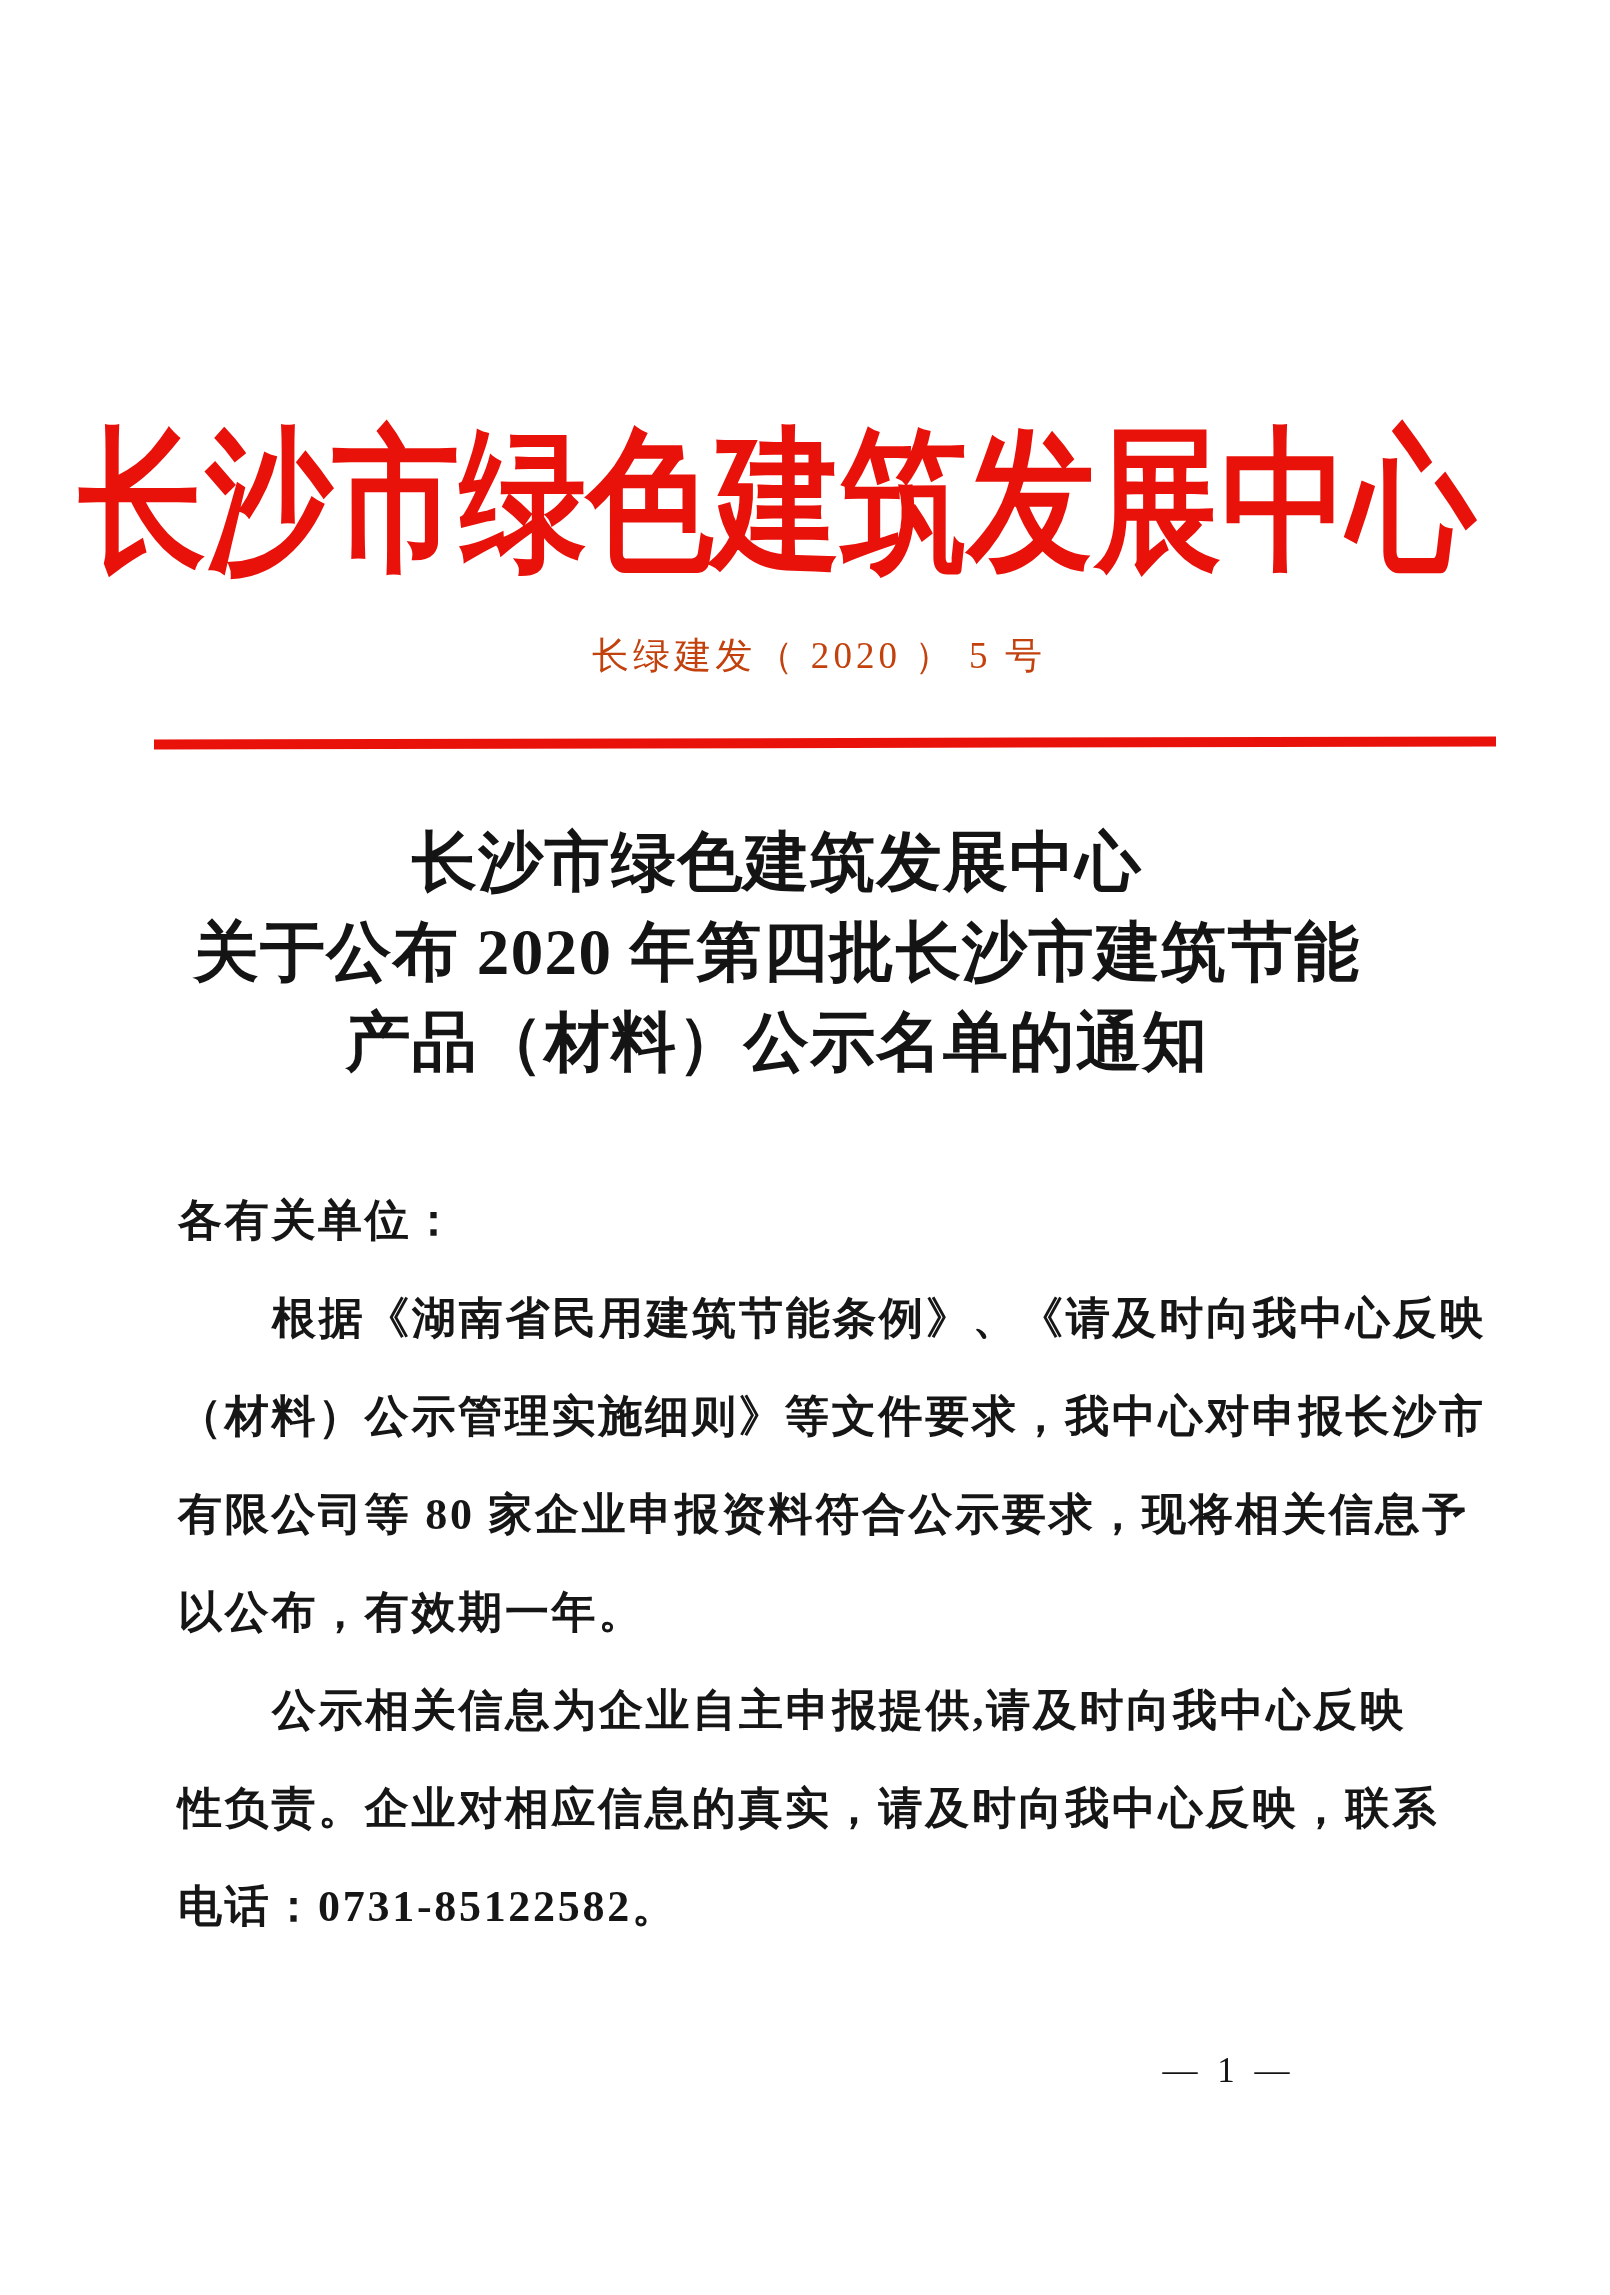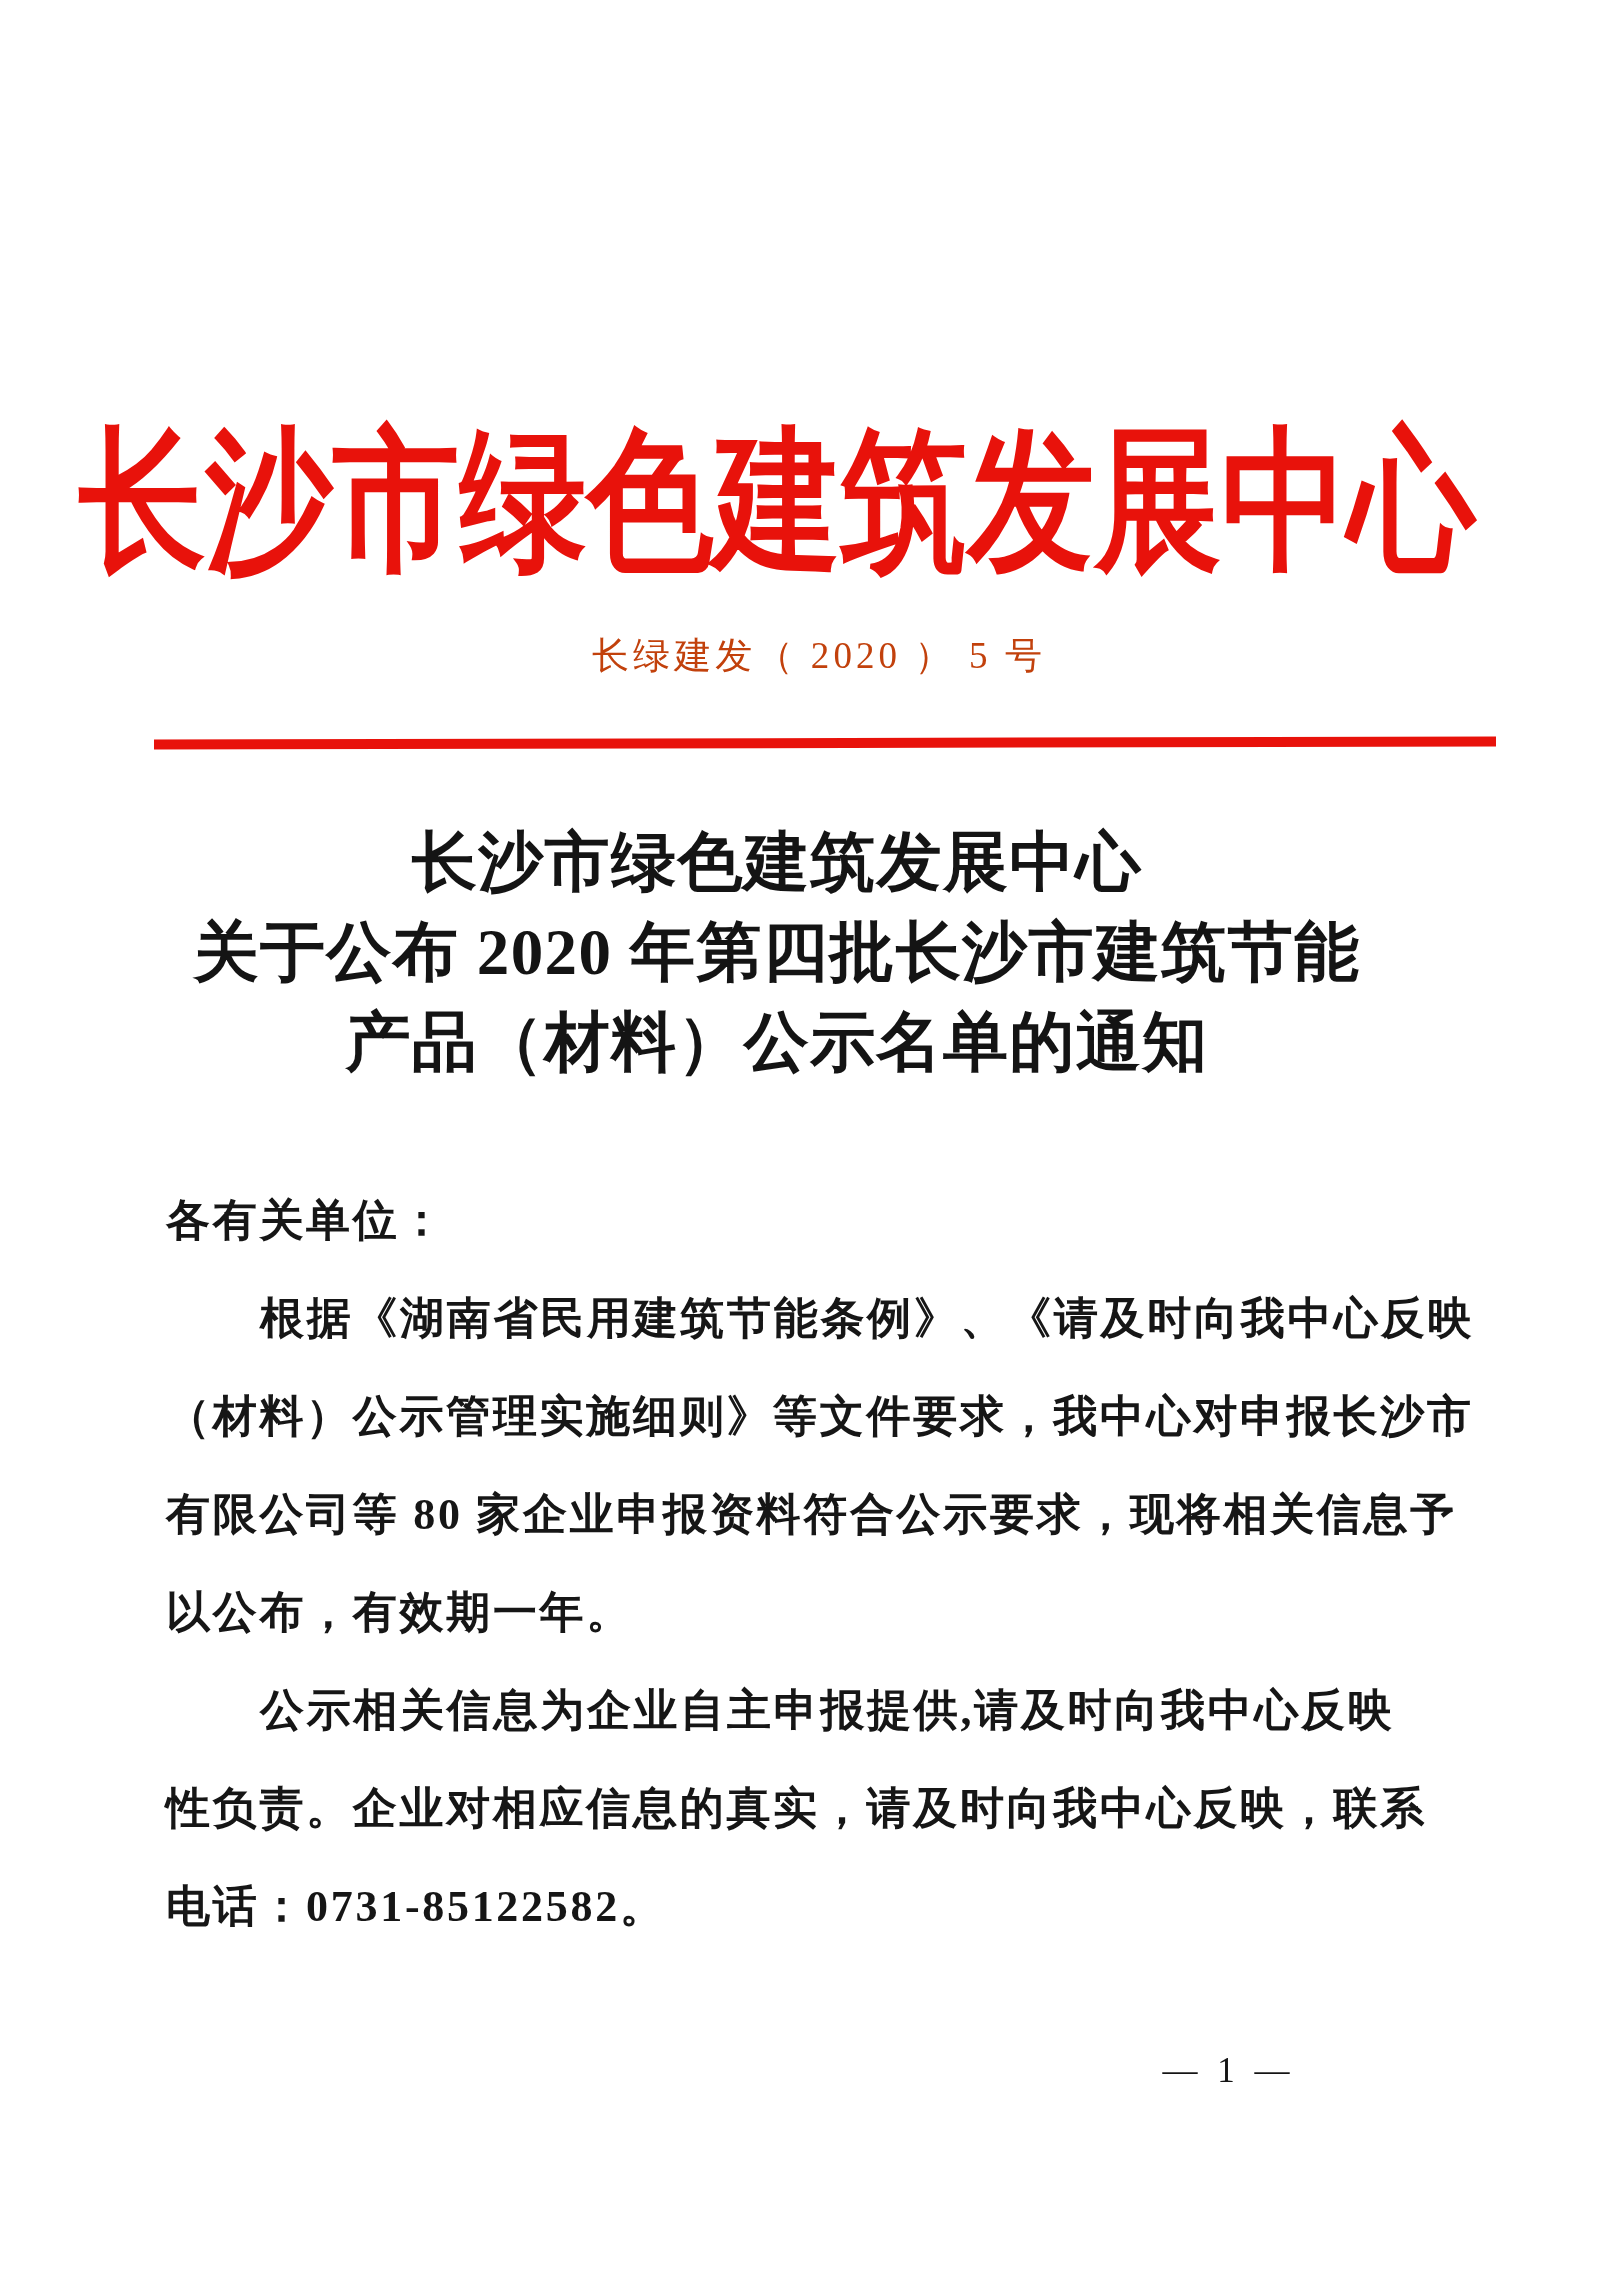--- a/index.html
+++ b/index.html
@@ -69,21 +69,21 @@
     font-weight: 700;
     color: #141414;
     line-height: 90px;
     letter-spacing: 1.4px;
   }
 
   
   .body-text {
     position: absolute;
     top: 1172px;
-    left: 166px;
+    left: 178px;
     width: 1286px;
     font-size: 44px;
     font-weight: 600;
     color: #161616;
     line-height: 98px;
     letter-spacing: 2.7px;
     white-space: nowrap;
   }
   .body-line { height: 98px; }
   .body-line.indent { padding-left: 94px; }

